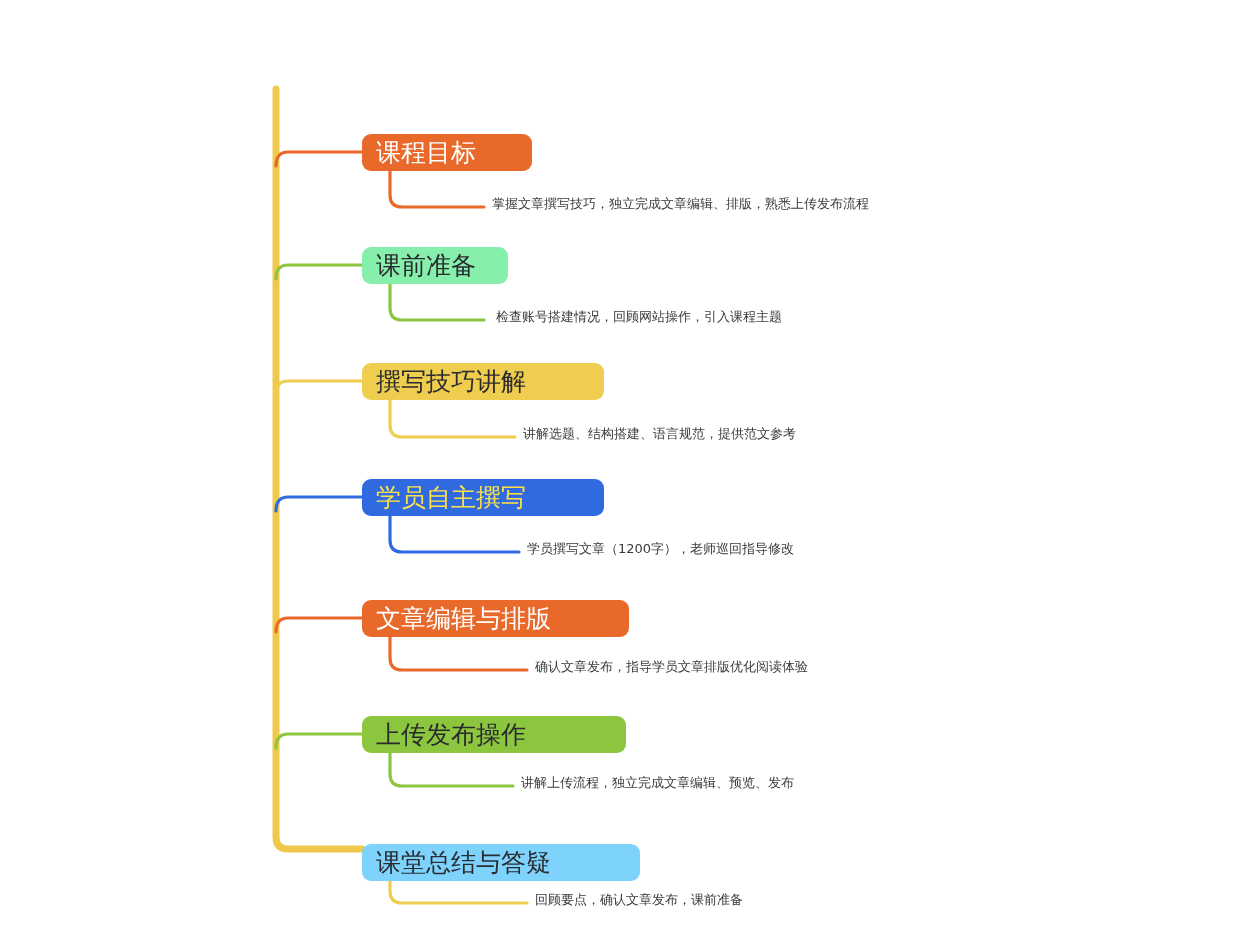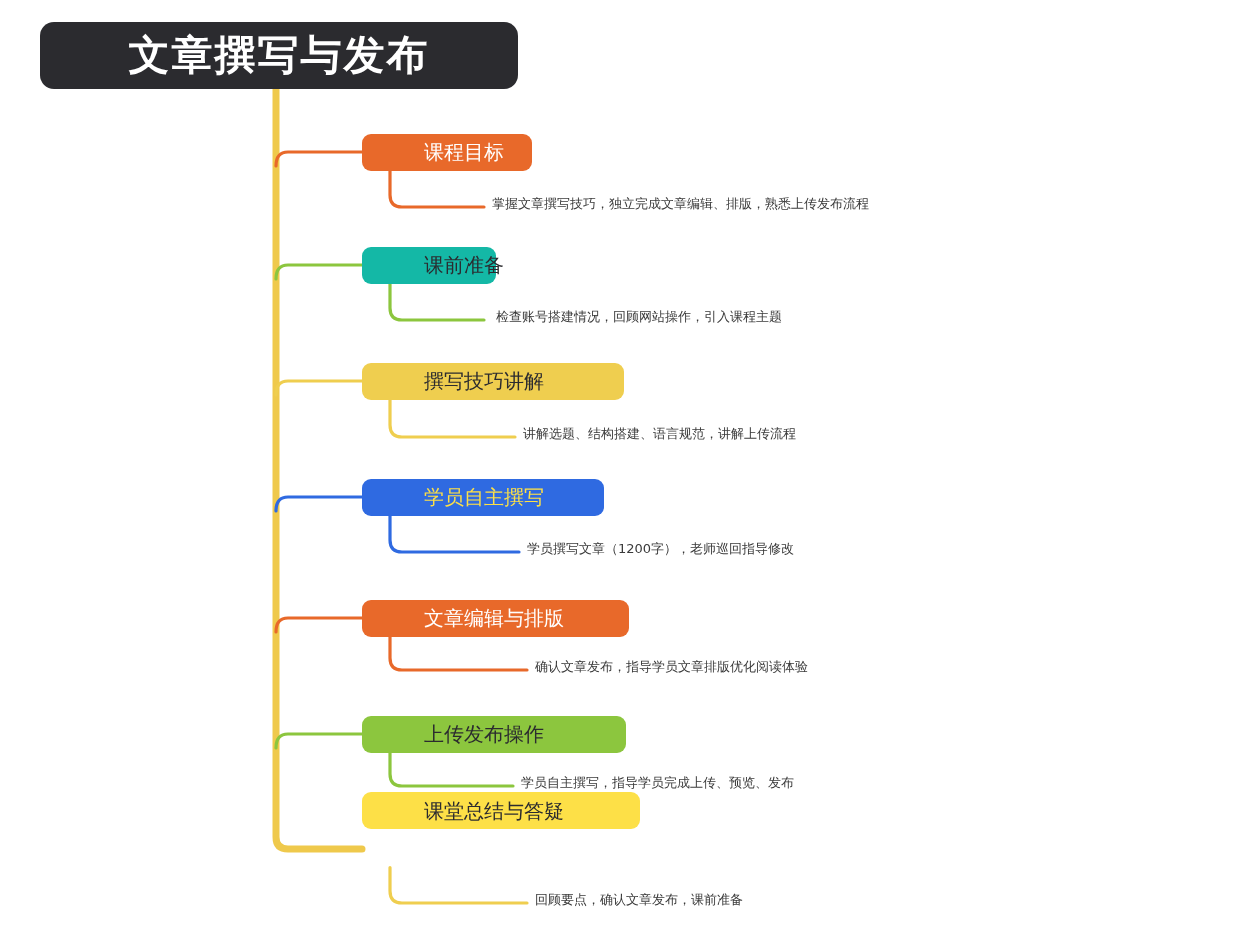--- a/index.html
+++ b/index.html
@@ -52,24 +52,23 @@
   .branch-node {
     position: absolute;
     height: 37px;
     border-radius: 9px;
     display: flex;
     align-items: center;
     box-sizing: border-box;
     padding: 0 14px;
   }
   .branch-label {
-    font-size: 20px;
+    font-size: 25px;
     line-height: 1;
     white-space: nowrap;
-    margin-left: 48px;
   }
   .detail-text {
     position: absolute;
     font-size: 13px;
     color: #3A3A3A;
     line-height: 1;
     white-space: nowrap;
   }
 </style>
 </head>
@@ -87,48 +86,45 @@
       <path d="M 390 399.5 L 390 425 Q 390 437 402 437 L 515 437" fill="none" stroke="#EFCE4F" stroke-width="3.2" stroke-linecap="round"></path>
       <path d="M 276 511 Q 276 497 288 497 L 362 497" fill="none" stroke="#2F6AE1" stroke-width="3.2" stroke-linecap="round"></path>
       <path d="M 390 515.5 L 390 540 Q 390 552 402 552 L 519 552" fill="none" stroke="#2F6AE1" stroke-width="3.2" stroke-linecap="round"></path>
       <path d="M 276 632 Q 276 618 288 618 L 362 618" fill="none" stroke="#E8692A" stroke-width="3.2" stroke-linecap="round"></path>
       <path d="M 390 636.5 L 390 658 Q 390 670 402 670 L 527 670" fill="none" stroke="#E8692A" stroke-width="3.2" stroke-linecap="round"></path>
       <path d="M 276 748 Q 276 734 288 734 L 362 734" fill="none" stroke="#8CC63E" stroke-width="3.2" stroke-linecap="round"></path>
       <path d="M 390 752.5 L 390 774 Q 390 786 402 786 L 513 786" fill="none" stroke="#8CC63E" stroke-width="3.2" stroke-linecap="round"></path>
       <path d="M 390 867.5 L 390 891 Q 390 903 402 903 L 527 903" fill="none" stroke="#EFCE4F" stroke-width="3.2" stroke-linecap="round"></path>
     </svg>
 
-  <div class="root-node">
-    <span class="root-label">文章撰写与发布</span>
-  </div>
 
   <div id="branch-layer">
       <div class="branch-node" style="left: 362px; top: 133.5px; width: 170px; background: rgb(232, 105, 42);">
         <span class="branch-label" style="color: rgb(255, 255, 255);">课程目标</span>
       </div>
       <div class="detail-text" style="left: 492px; top: 197px;">掌握文章撰写技巧，独立完成文章编辑、排版，熟悉上传发布流程</div>
-      <div class="branch-node" style="left: 362px; top: 246.5px; width: 134px; background: #14b8a6;">
+      <div class="branch-node" style="left: 362px; top: 246.5px; width: 146px; background: #86efac;">
         <span class="branch-label" style="color: rgb(43, 43, 47);">课前准备</span>
       </div>
       <div class="detail-text" style="left: 496px; top: 310px;">检查账号搭建情况，回顾网站操作，引入课程主题</div>
-      <div class="branch-node" style="left: 362px; top: 362.5px; width: 262px; background: rgb(239, 206, 79);">
+      <div class="branch-node" style="left: 362px; top: 362.5px; width: 242px; background: rgb(239, 206, 79);">
         <span class="branch-label" style="color: rgb(43, 43, 47);">撰写技巧讲解</span>
       </div>
-      <div class="detail-text" style="left: 523px; top: 427px;">讲解选题、结构搭建、语言规范，讲解上传流程</div>
+      <div class="detail-text" style="left: 523px; top: 427px;">讲解选题、结构搭建、语言规范，提供范文参考</div>
       <div class="branch-node" style="left: 362px; top: 478.5px; width: 242px; background: rgb(47, 106, 225);">
         <span class="branch-label" style="color: #fde047;">学员自主撰写</span>
       </div>
       <div class="detail-text" style="left: 527px; top: 542px;">学员撰写文章（1200字），老师巡回指导修改</div>
       <div class="branch-node" style="left: 362px; top: 599.5px; width: 267px; background: rgb(232, 105, 42);">
         <span class="branch-label" style="color: rgb(255, 255, 255);">文章编辑与排版</span>
       </div>
       <div class="detail-text" style="left: 535px; top: 660px;">确认文章发布，指导学员文章排版优化阅读体验</div>
       <div class="branch-node" style="left: 362px; top: 715.5px; width: 264px; background: rgb(140, 198, 62);">
         <span class="branch-label" style="color: rgb(43, 43, 47);">上传发布操作</span>
       </div>
-      <div class="detail-text" style="left: 521px; top: 776px;">学员自主撰写，指导学员完成上传、预览、发布</div>
-      <div class="branch-node" style="left: 362px; top: 792px; width: 278px; background: #fde047;">
+      <div class="detail-text" style="left: 521px; top: 776px;">讲解上传流程，独立完成文章编辑、预览、发布</div>
+      <div class="branch-node" style="left: 362px; top: 844px; width: 278px; background: #7dd3fc;">
         <span class="branch-label" style="color: rgb(43, 43, 47);">课堂总结与答疑</span>
       </div>
       <div class="detail-text" style="left: 535px; top: 893px;">回顾要点，确认文章发布，课前准备</div>
     </div>
 
 </div>
 
 </body></html>

